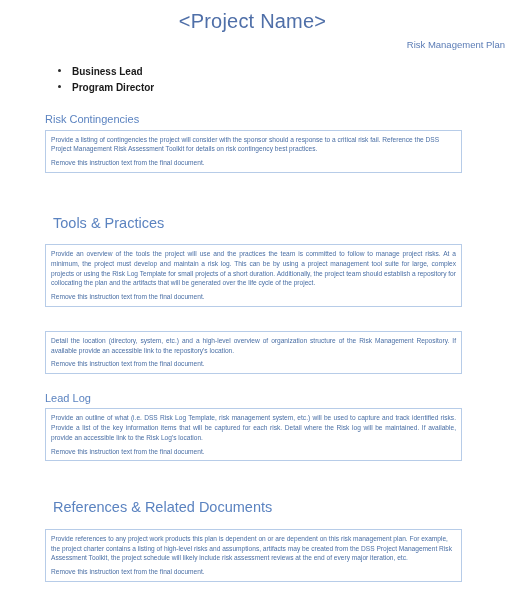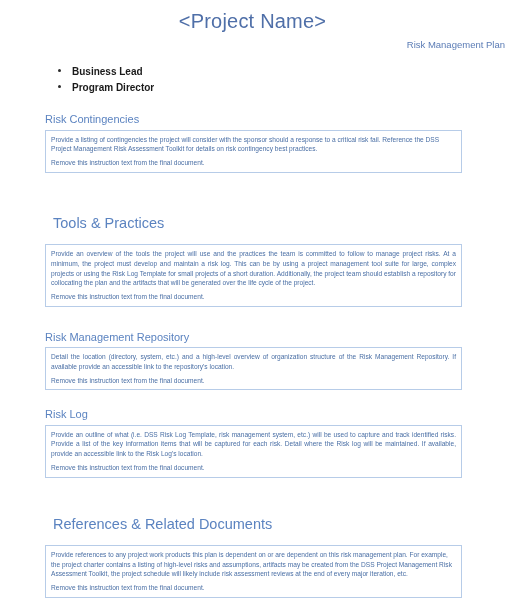--- a/index.html
+++ b/index.html
@@ -147,31 +147,30 @@
       <div class="h1">Tools &amp; Practices</div>
       <div class="instruction-box">
         <p class="body">Provide an overview of the tools the project will use and the practices the team is committed to follow to manage project risks. At a minimum, the project must develop and maintain a risk log. This can be by using a project management tool suite for large, complex projects or using the Risk Log Template for small projects of a short duration. Additionally, the project team should establish a repository for collocating the plan and the artifacts that will be generated over the life cycle of the project.</p>
         <p class="remove">Remove this instruction text from the final document.</p>
       </div>
     </div>
 
     <div class="gap-md"></div>
 
     <div class="section">
-      <div class="h2">Risk Management Repository</div>
       <div class="instruction-box">
         <p class="body">Detail the location (directory, system, etc.) and a high-level overview of organization structure of the Risk Management Repository. If available provide an accessible link to the repository's location.</p>
         <p class="remove">Remove this instruction text from the final document.</p>
       </div>
     </div>
 
     <div class="gap-sm"></div>
 
     <div class="section">
-      <div class="h2">Risk Log</div>
+      <div class="h2">Lead Log</div>
       <div class="instruction-box">
         <p class="body">Provide an outline of what (i.e. DSS Risk Log Template, risk management system, etc.) will be used to capture and track identified risks. Provide a list of the key information items that will be captured for each risk. Detail where the Risk log will be maintained. If available, provide an accessible link to the Risk Log's location.</p>
         <p class="remove">Remove this instruction text from the final document.</p>
       </div>
     </div>
 
     <div class="gap-lg"></div>
 
     <div class="section">
       <div class="h1">References &amp; Related Documents</div>

